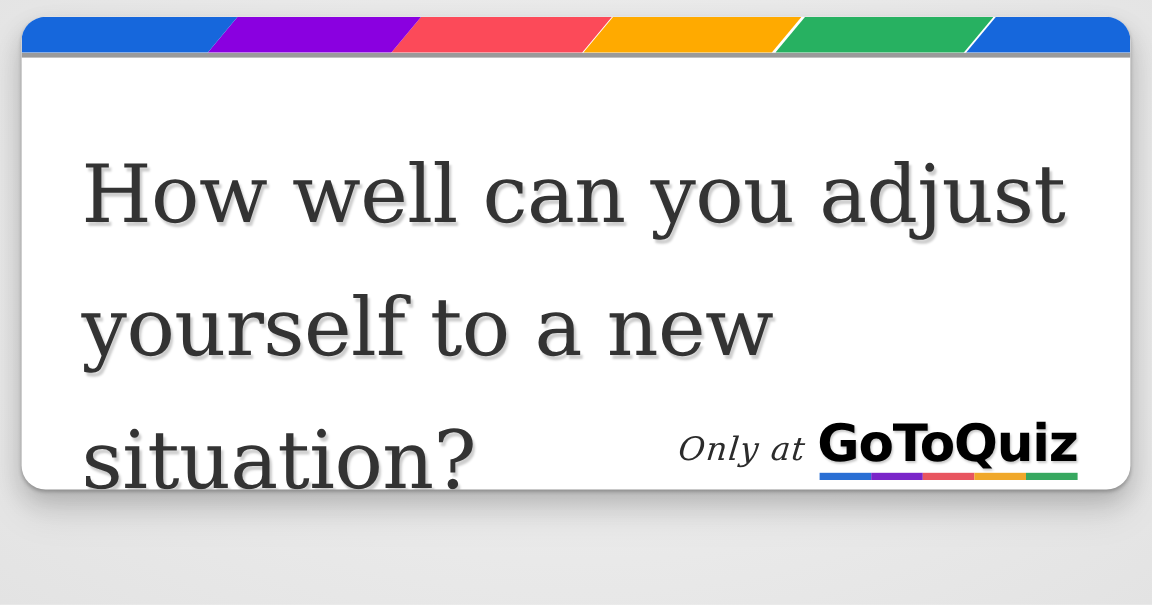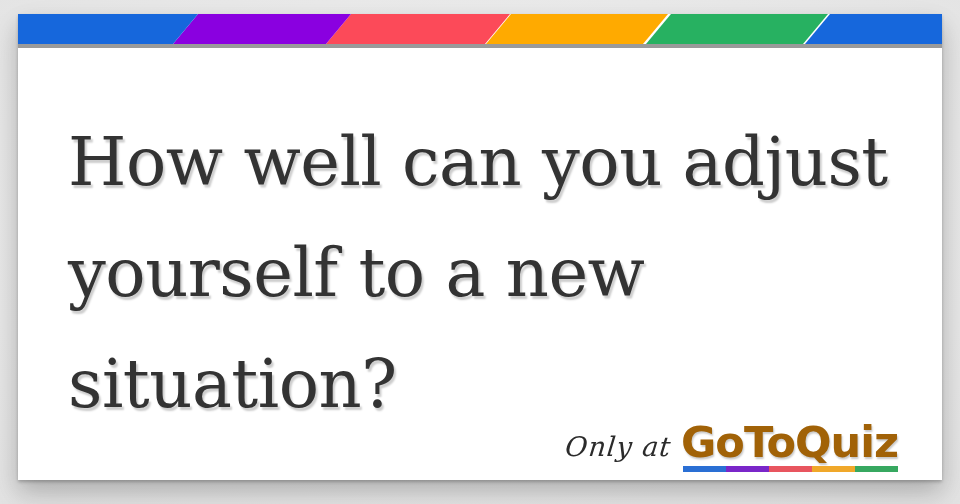--- a/index.html
+++ b/index.html
@@ -23,27 +23,28 @@
     background:
       radial-gradient(ellipse at 50% 45%, #f1f1f1 0%, #eaeaea 55%, #e3e3e3 100%);
   }
 
   
   .card {
     position: absolute;
     left: 18px;
     top: 14px;
     width: 924px;
-    height: 466px;
+    height: 394px;
     background: #ffffff;
     box-shadow:
       0 2px 3px rgba(0,0,0,0.22),
       0 10px 20px rgba(0,0,0,0.16),
       0 18px 34px rgba(0,0,0,0.10);
     overflow: hidden;
+    border-radius: 20px;
   }
 
   
   .stripe {
     position: absolute;
     left: 0;
     top: 0;
     width: 924px;
     height: 30px;
     overflow: hidden;
@@ -147,21 +148,21 @@
       <div class="seg slant-both" style="background: rgb(39, 177, 97); left: 628px; width: 182px; z-index: 2;"></div>
       <div class="seg slant-left" style="background: rgb(22, 103, 220); left: 787px; width: 137px; z-index: 1;"></div>
     </div>
     <div class="stripe-underline" style="background: rgb(154, 154, 154);"></div>
 
     <h1 class="heading" style="color: rgb(51, 51, 51);">How well can you adjust yourself to a new situation?</h1>
 
     <div class="footer">
       <div class="only-at">Only at</div>
       <div class="logo">
-        <span class="logo-word" style="color: #a16207;">GoToQuiz</span>
+        <span class="logo-word" style="color: #000000;">GoToQuiz</span>
         <div class="logo-underline">
           <span style="background: rgb(42, 111, 212);"></span>
           <span style="background: rgb(122, 38, 201);"></span>
           <span style="background: rgb(232, 85, 95);"></span>
           <span style="background: rgb(240, 168, 42);"></span>
           <span style="background: rgb(55, 168, 96);"></span>
         </div>
       </div>
     </div>
 

